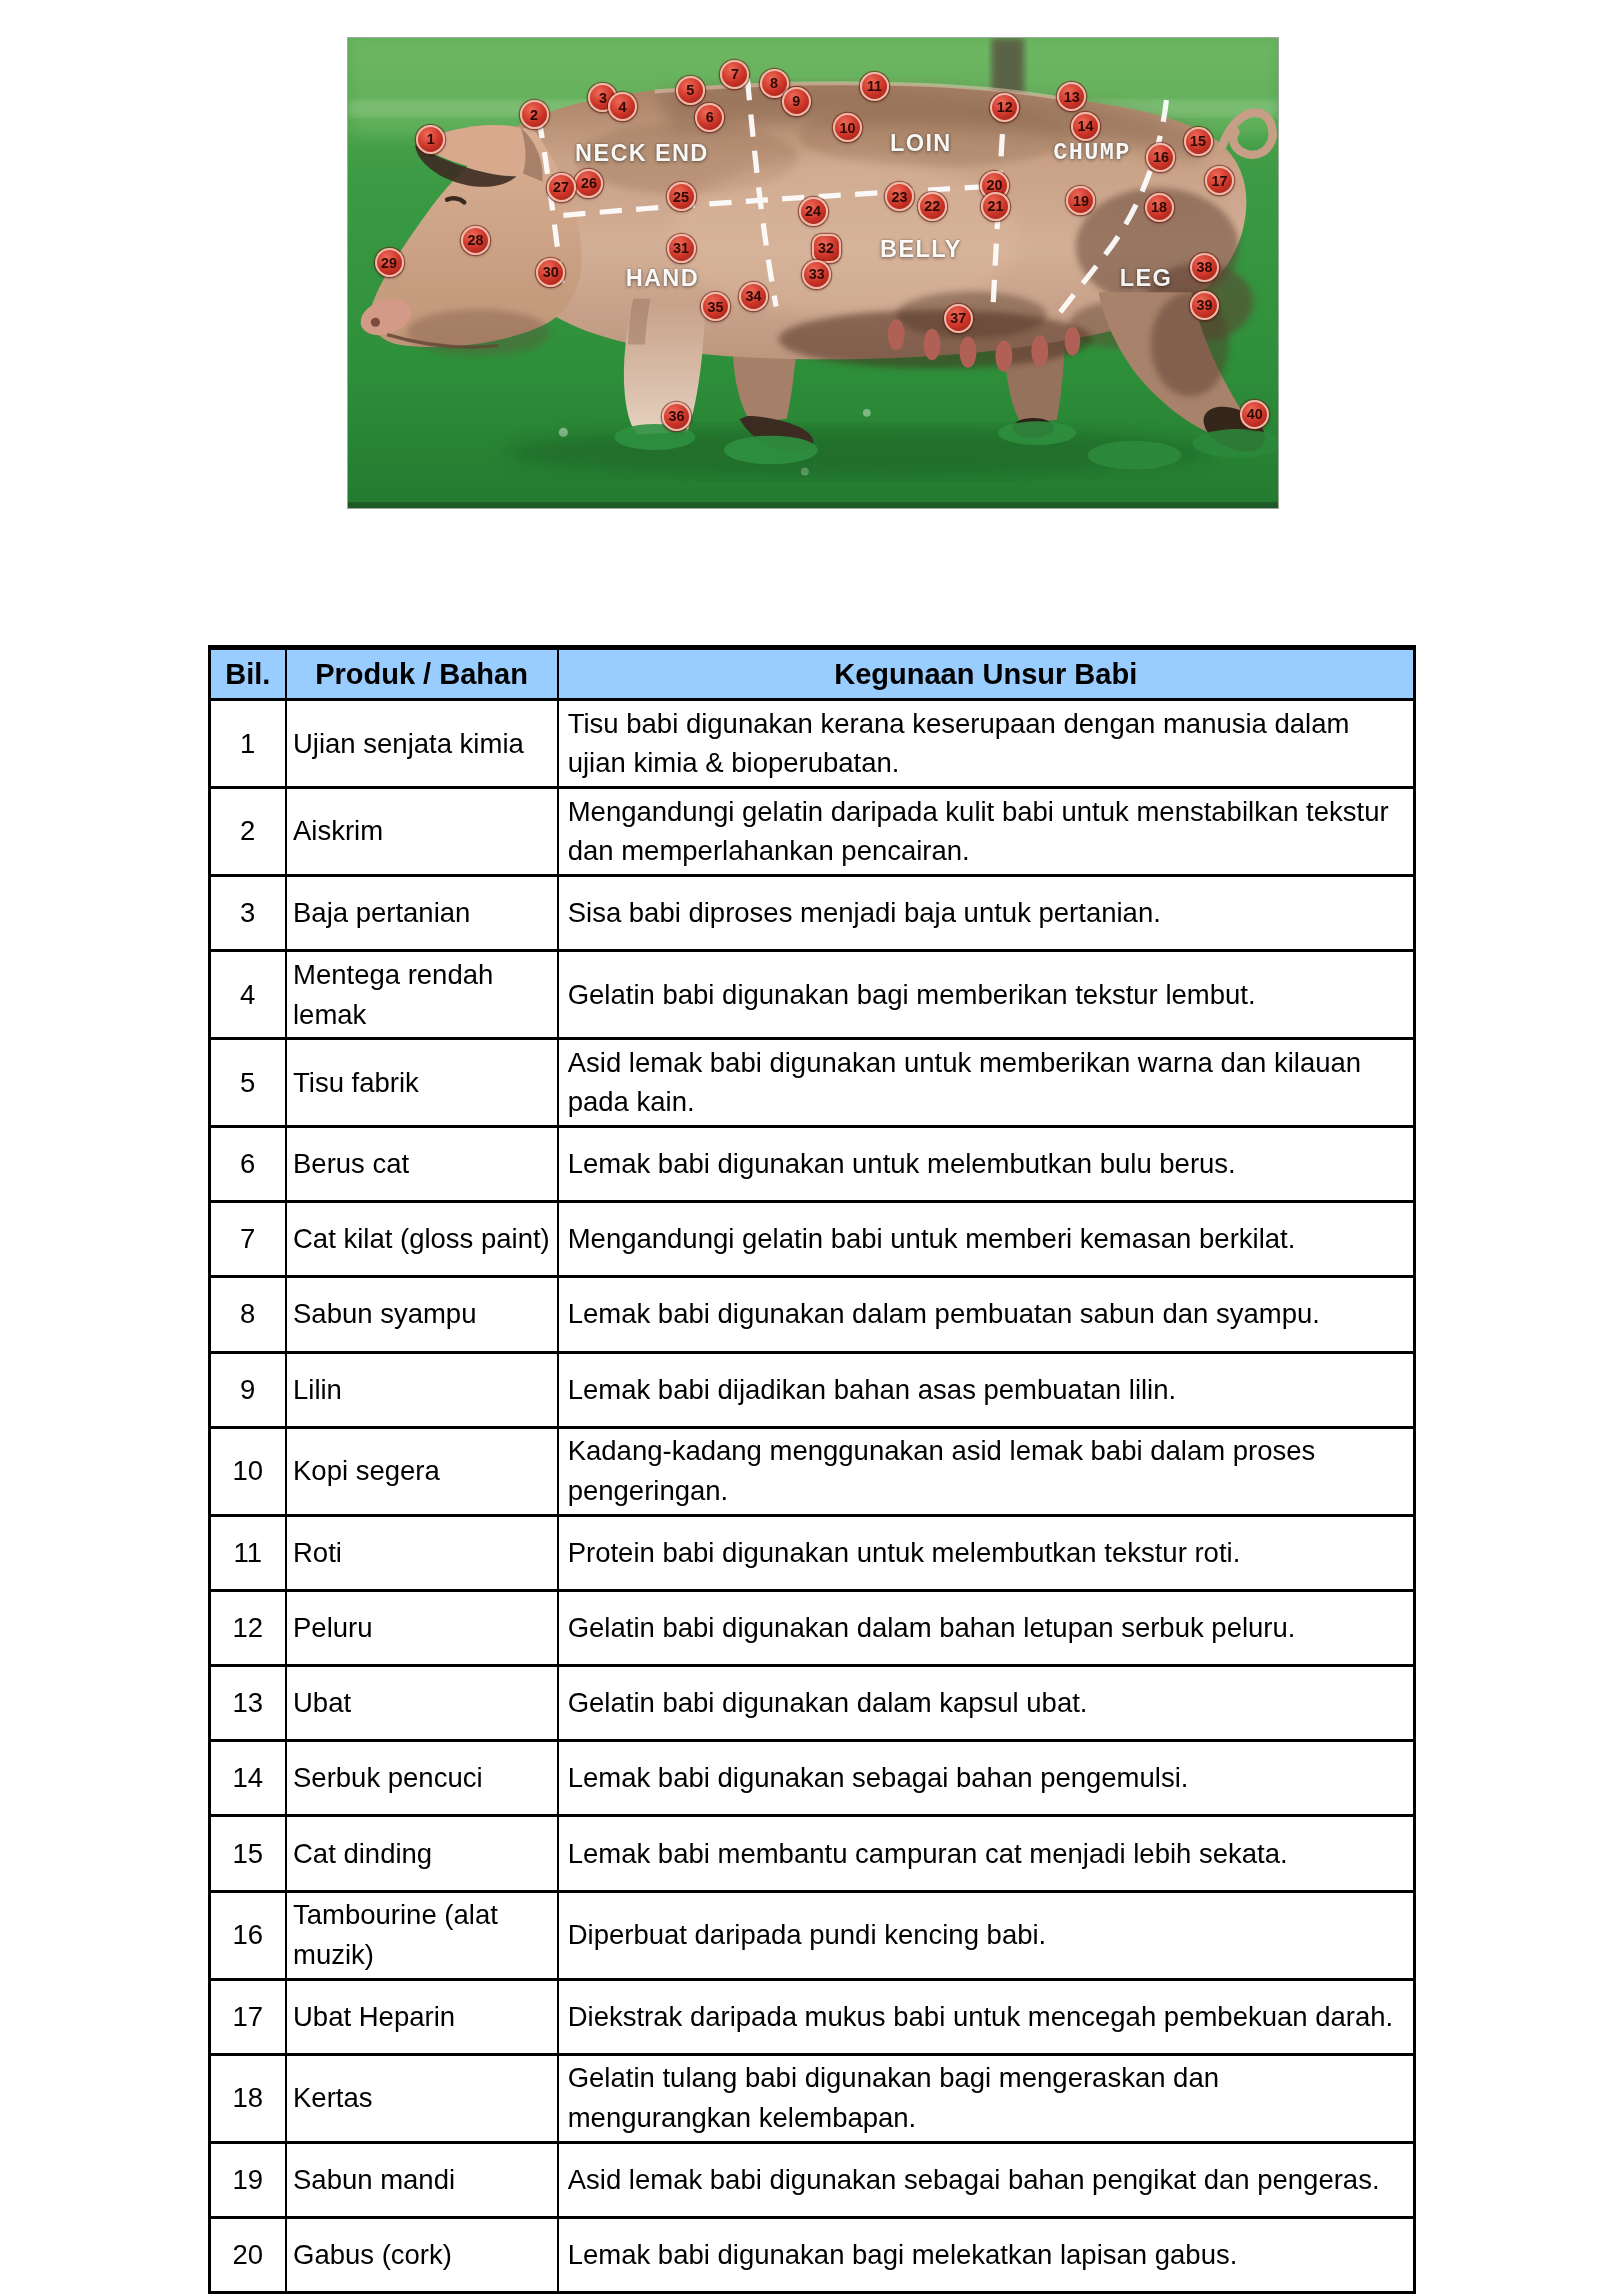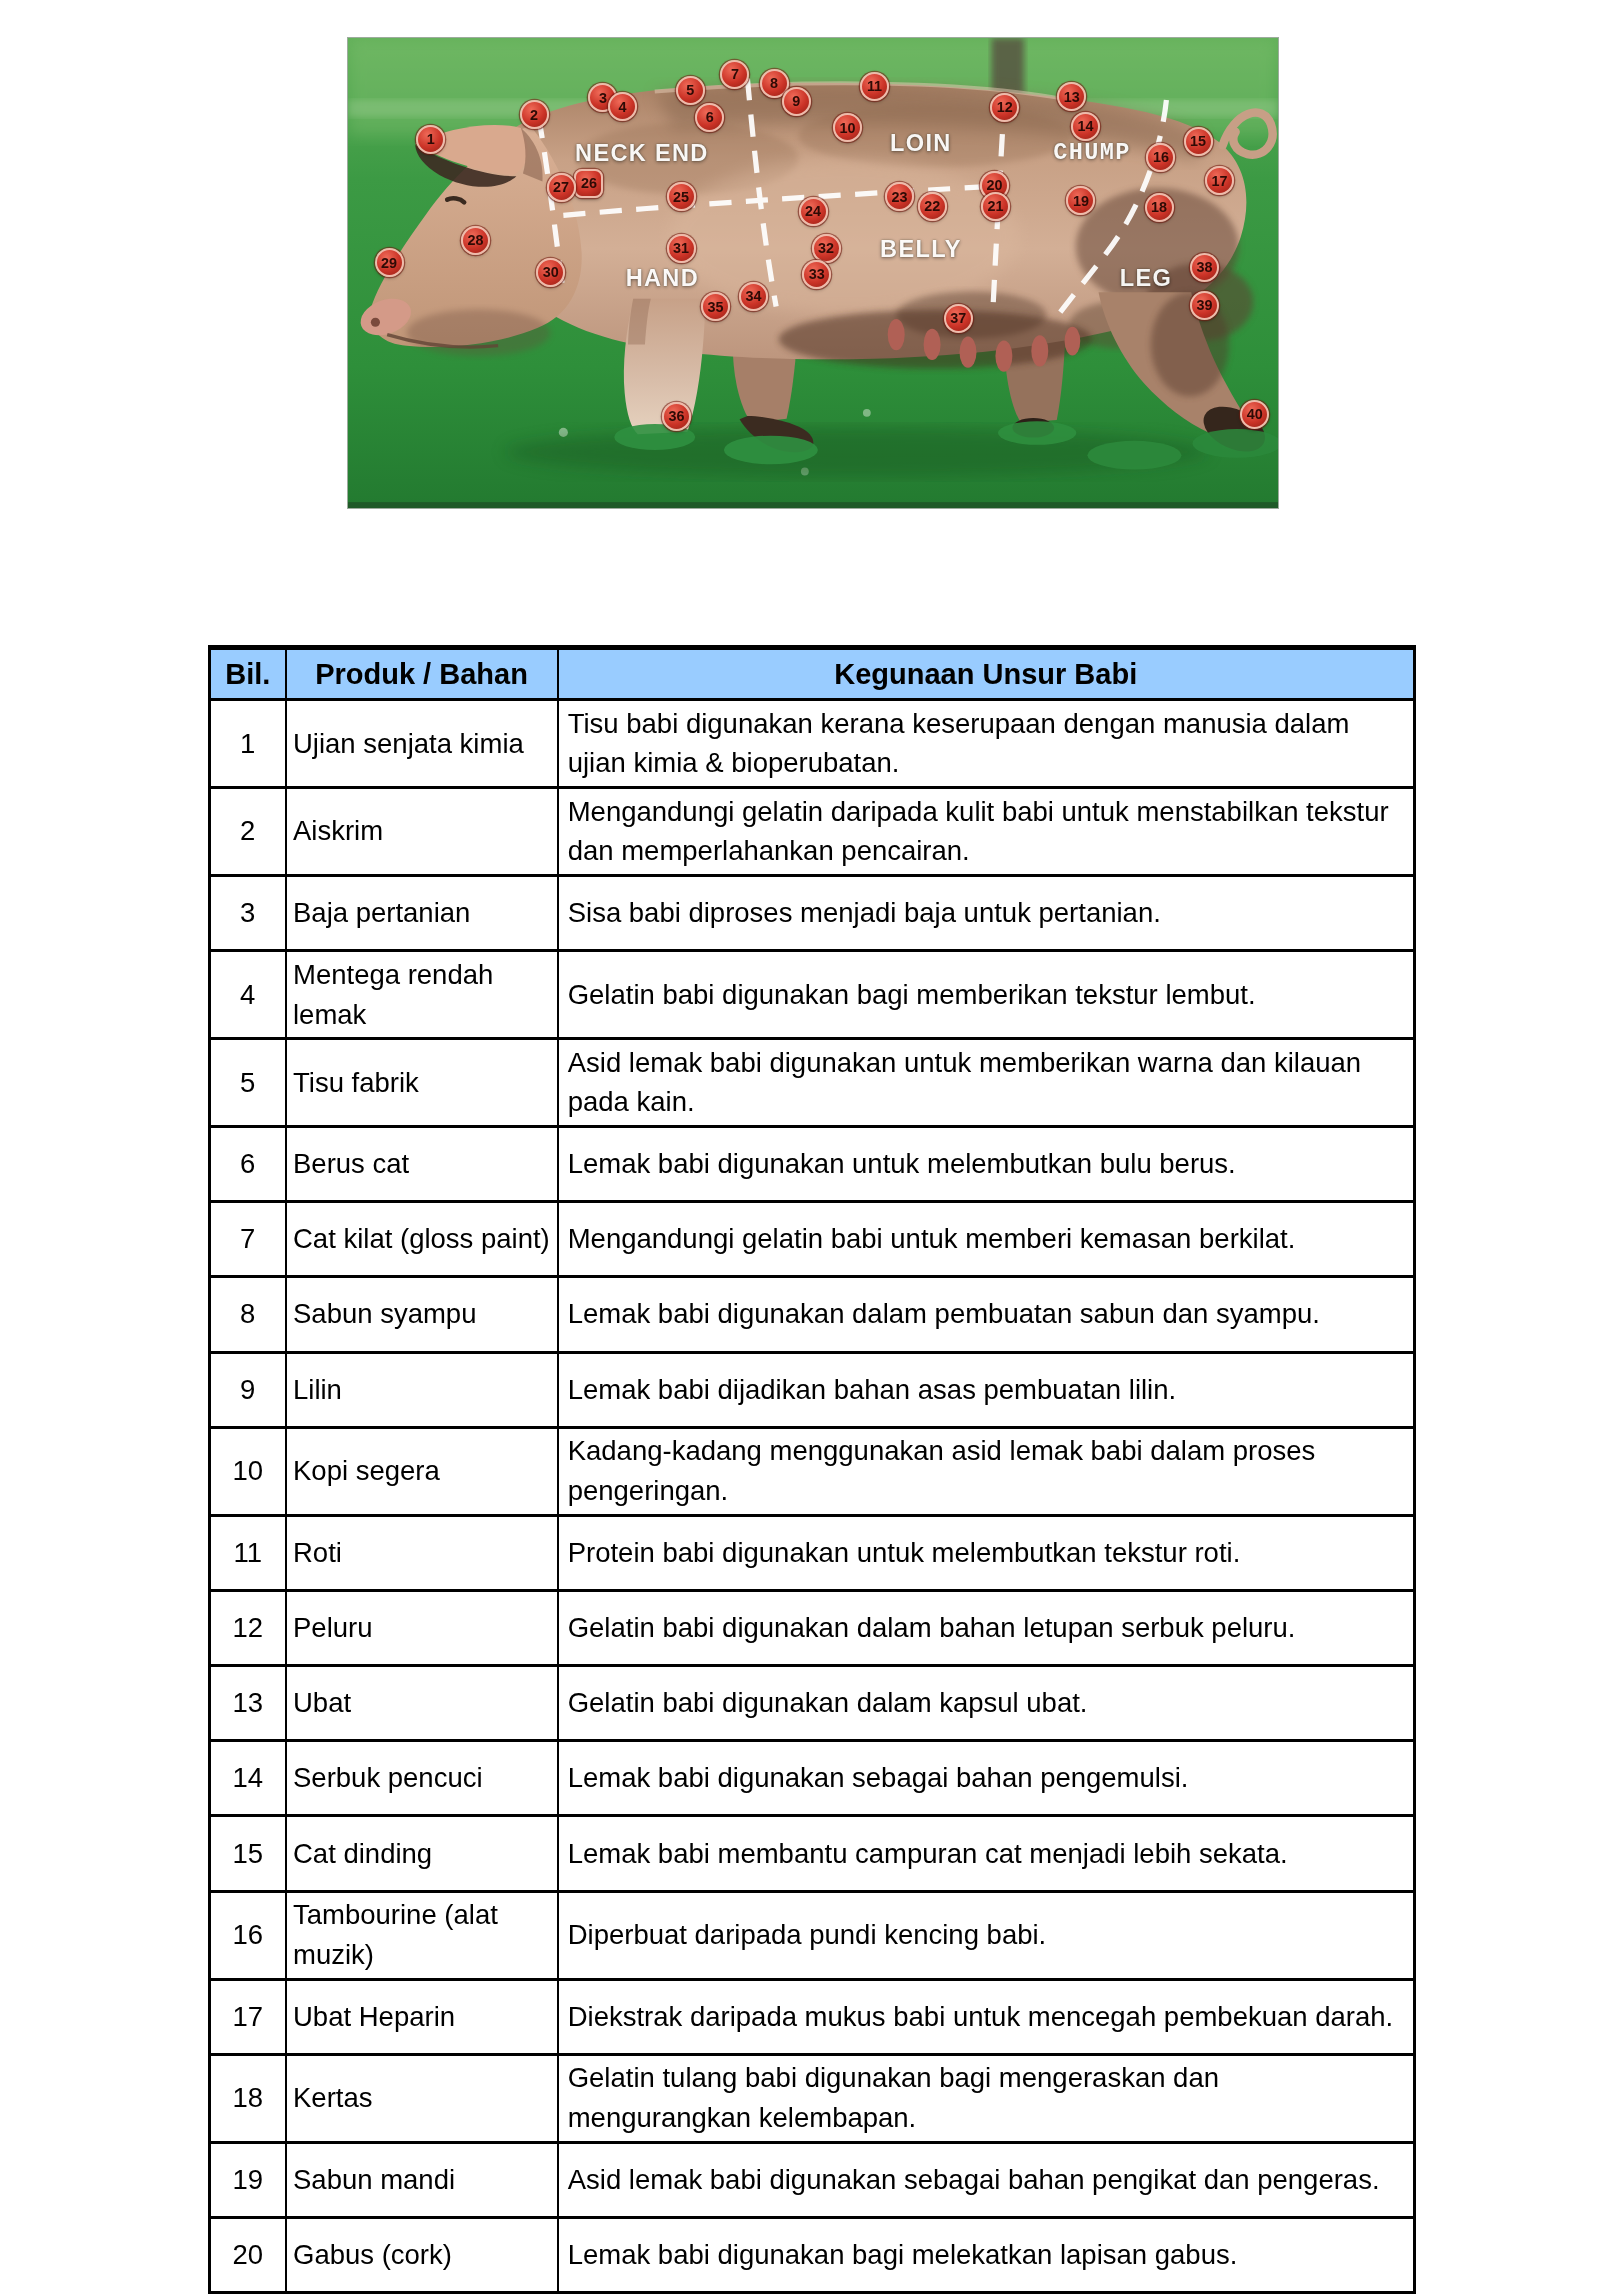--- a/index.html
+++ b/index.html
@@ -174,27 +174,27 @@
         <div class="marker" style="left: 87.4%; top: 25.4%;">16</div>
         <div class="marker" style="left: 93.7%; top: 30.4%;">17</div>
         <div class="marker" style="left: 87.2%; top: 36%;">18</div>
         <div class="marker" style="left: 78.8%; top: 34.6%;">19</div>
         <div class="marker" style="left: 69.5%; top: 31.3%;">20</div>
         <div class="marker" style="left: 67.2%; top: 35.8%; margin-left: 8px;">21</div>
         <div class="marker" style="left: 62.8%; top: 35.8%;">22</div>
         <div class="marker" style="left: 59.3%; top: 33.8%;">23</div>
         <div class="marker" style="left: 50%; top: 36.9%;">24</div>
         <div class="marker" style="left: 35.8%; top: 33.8%;">25</div>
-        <div class="marker" style="left: 25.9%; top: 30.9%; border-radius: 8px;">26</div>
+        <div class="marker" style="left: 25.9%; top: 30.9%;">26</div>
         <div class="marker" style="left: 22.9%; top: 31.8%;">27</div>
         <div class="marker" style="left: 13.7%; top: 43%;">28</div>
         <div class="marker" style="left: 4.4%; top: 47.8%;">29</div>
         <div class="marker" style="left: 21.8%; top: 49.8%;">30</div>
         <div class="marker" style="left: 35.8%; top: 44.7%;">31</div>
-        <div class="marker" style="left: 51.4%; top: 44.8%;">32</div>
+        <div class="marker" style="left: 51.4%; top: 44.8%; border-radius: 10px;">32</div>
         <div class="marker" style="left: 50.4%; top: 50.2%;">33</div>
         <div class="marker" style="left: 43.6%; top: 54.9%;">34</div>
         <div class="marker" style="left: 39.5%; top: 57.2%;">35</div>
         <div class="marker" style="left: 35.3%; top: 80.5%;">36</div>
         <div class="marker" style="left: 65.6%; top: 59.7%;">37</div>
         <div class="marker" style="left: 92.1%; top: 48.8%;">38</div>
         <div class="marker" style="left: 92.1%; top: 56.9%;">39</div>
         <div class="marker" style="left: 97.5%; top: 80%;">40</div>
       </div>
   </figure>

